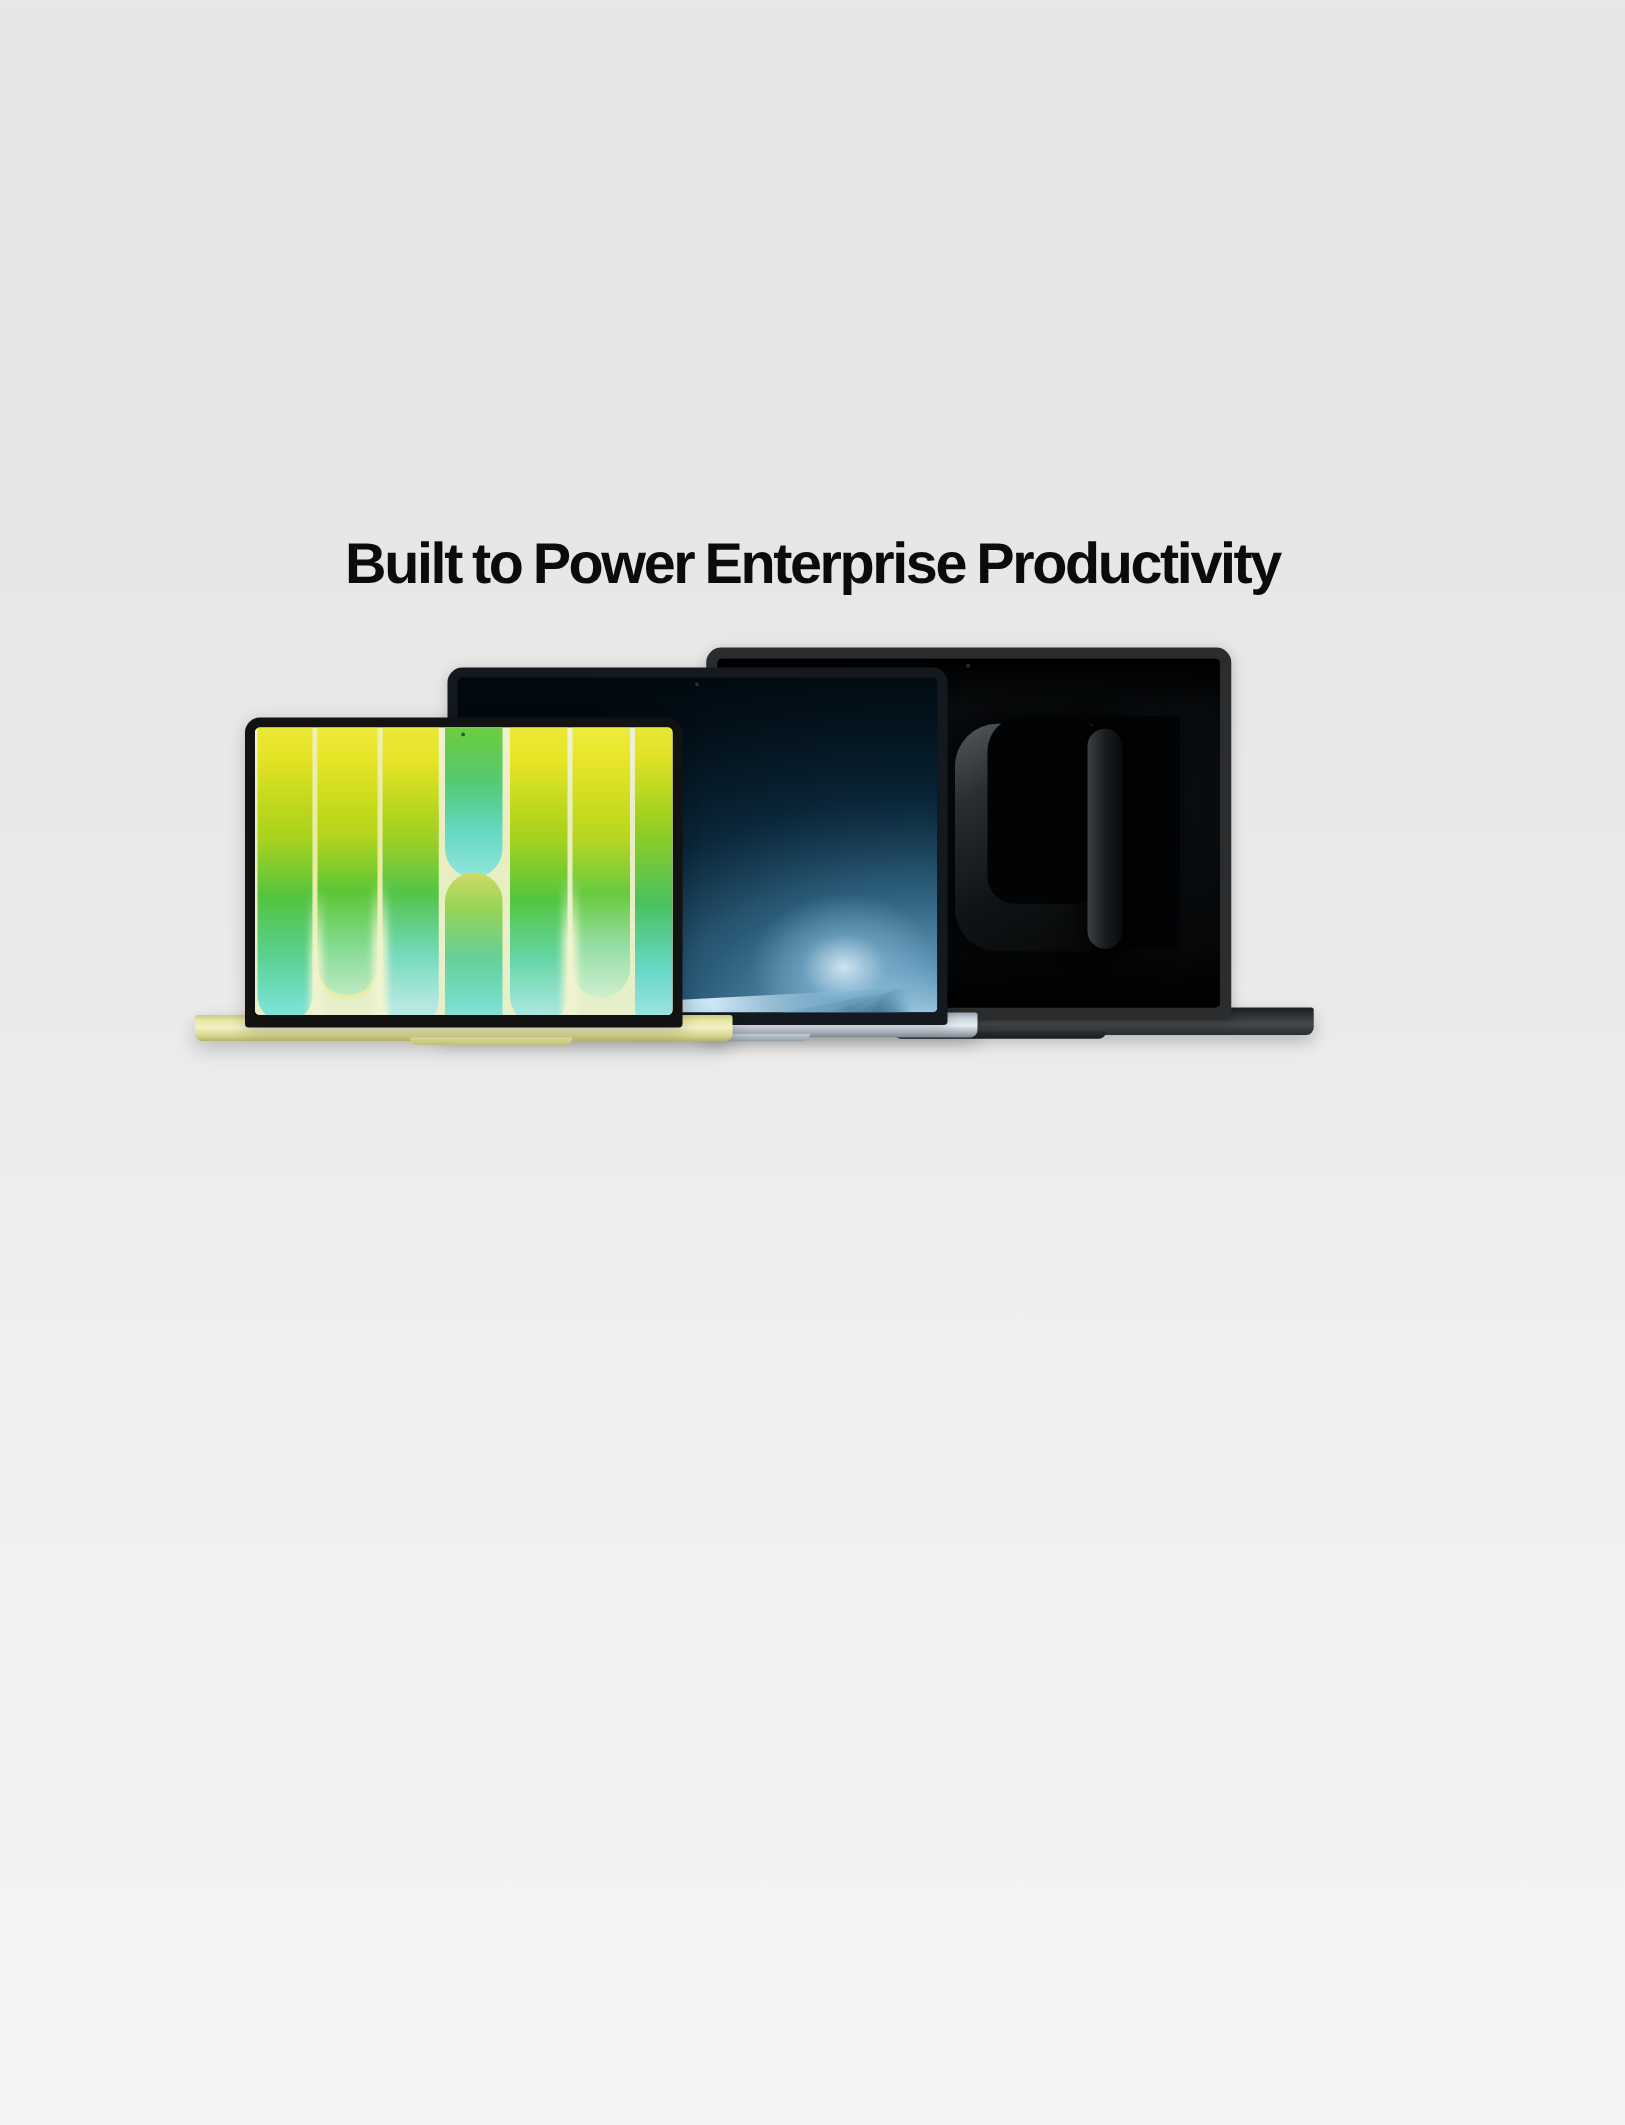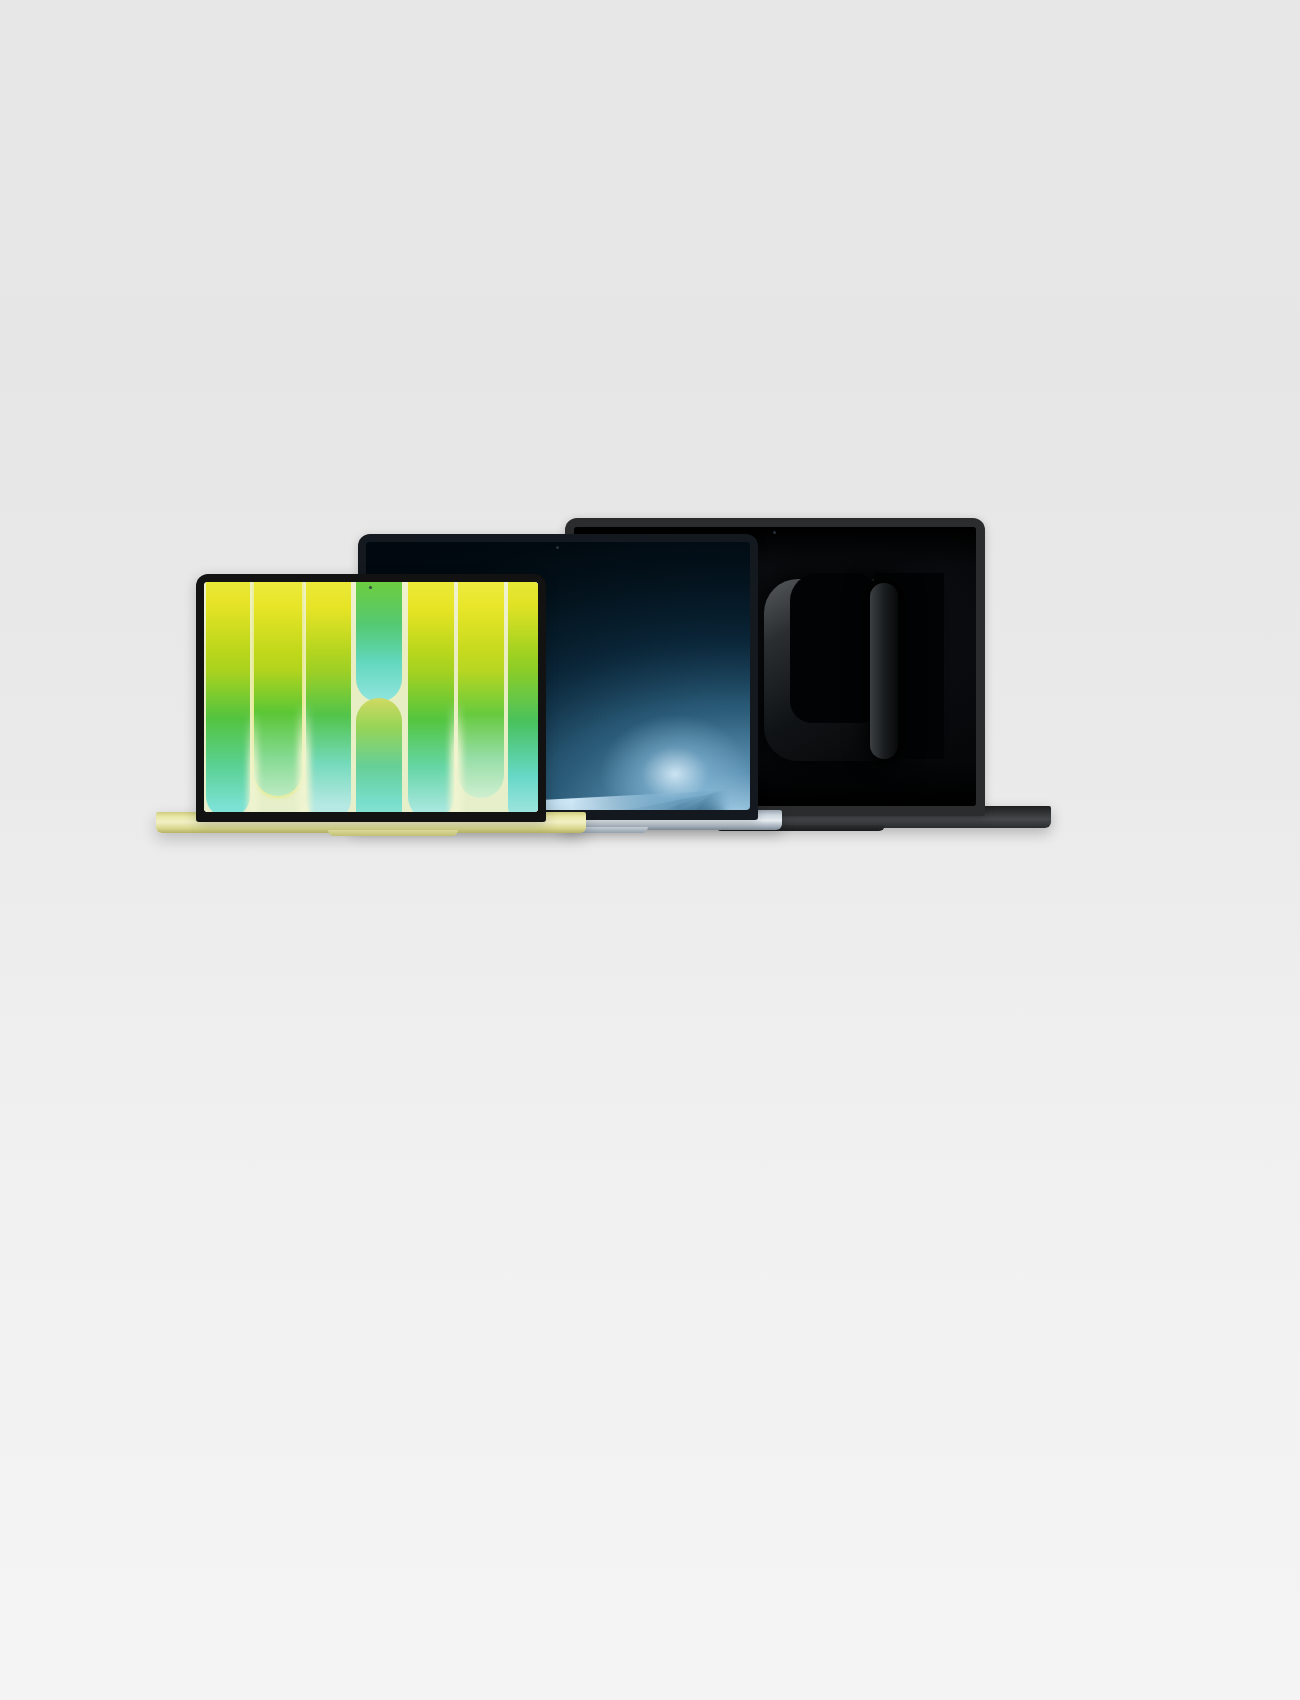--- a/index.html
+++ b/index.html
@@ -136,20 +136,21 @@
     position: absolute;
     border-radius: 999px;
     filter: blur(0.4px);
   }
 </style>
 </head>
 <body>
 
 <div class="stage">
 
+  <h1 class="headline">Built to Power Enterprise Productivity</h1>
 
   <div class="hero">
 
     <div class="laptop" id="mbp-black" style="left:565px; top:518px; width:480px; height:330px; z-index:1;">
 
       <div class="base" style="left:-6px; top:288px; width:492px; height:22px;
                   background:linear-gradient(180deg,#1c1e20 0%,#303234 30%,#46494b 60%,#2a2c2e 100%);
                   border-radius:2px 2px 6px 6px;
                   box-shadow:0 5px 14px rgba(0,0,0,.24);"></div>
       <div class="base-lip" style="left:150px; top:307px; width:170px; height:6px;

